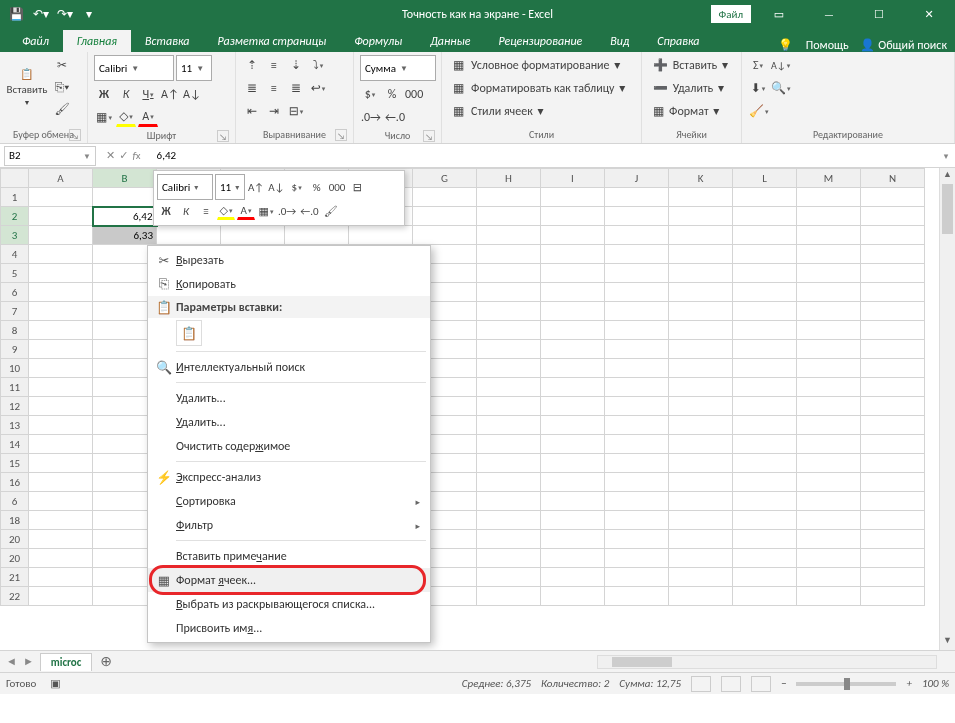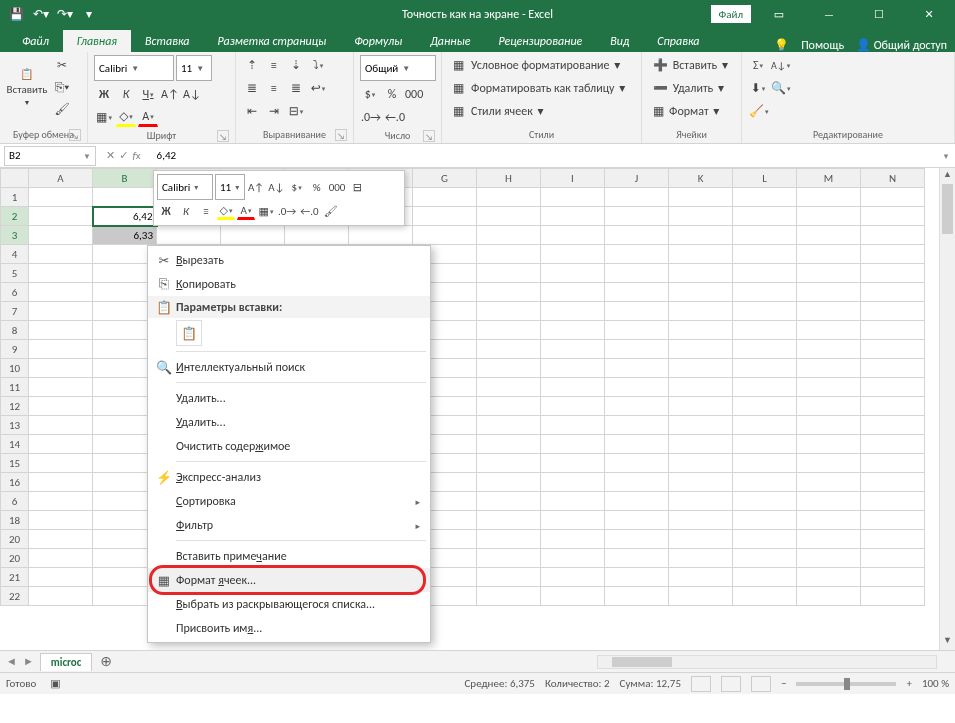--- a/index.html
+++ b/index.html
@@ -80,21 +80,21 @@
 
 .sheettabs { height:22px; border-top:1px solid #d4d4d4; display:flex; align-items:center; background:#f3f3f3; font-size:11px;}
 .sheettabs .nav { padding:0 6px; color:#888; display:flex; gap:6px;}
 .sheettabs .stab { background:#fff; border:1px solid #ccc; border-bottom:none; padding:2px 10px; font-weight:bold; color:#217346;}
 .sheettabs .add { padding:0 8px; color:#666; font-size:14px;}
 .sheettabs .hscroll { margin-left:auto; height:14px; flex:0 0 340px; background:#f0f0f0; border:1px solid #ddd; position:relative; margin-right:18px;}
 .sheettabs .hscroll .th { position:absolute; left:14px; width:60px; top:1px; bottom:1px; background:#cdcdcd;}
 
 
 .status { height:22px; background:#f3f3f3; border-top:1px solid #d4d4d4; display:flex; align-items:center; font-size:11px; color:#555; padding:0 6px; gap:14px;}
-.status .right { margin-left:auto; display:flex; align-items:center; gap:10px;}
+.status .right { margin-left:auto; display:flex; align-items:center; gap:10px;font-style:italic;}
 .status .viewbtn { width:20px; height:16px; border:1px solid #ccc; display:inline-block;}
 .status .slider { width:100px; height:4px; background:#ccc; position:relative;}
 .status .slider .h { position:absolute; left:48px; top:-4px; width:6px; height:12px; background:#888;}
 u.acc { text-decoration:underline; }
 </style>
 </head>
 <body>
 
 <div class="titlebar">
   <div class="qat">
@@ -119,21 +119,21 @@
   <div class="tab">Вставка</div>
   <div class="tab">Разметка страницы</div>
   <div class="tab">Формулы</div>
   <div class="tab">Данные</div>
   <div class="tab">Рецензирование</div>
   <div class="tab">Вид</div>
   <div class="tab">Справка</div>
   <div class="right">
     <span>💡</span>
     <span>Помощь</span>
-    <span>👤 <span>Общий доступ</span></span>
+    <span>👤 <span>Общий поиск</span></span>
   </div>
 </div>
 
 <div class="ribbon">
 
   <div class="group" style="width:88px">
     <div class="group-body">
       <div class="big-btn">
         <span>📋</span>
         <span>Вставить</span>
@@ -195,21 +195,21 @@
         <span class="rb-btn">⇥</span>
         <span class="rb-btn dd-arr">⊟</span>
       </div>
     </div>
     <div class="group-label"><span>Выравнивание</span><span class="launcher">↘</span></div>
   </div>
 
   <div class="group" style="width:88px">
     <div class="group-body col" style="gap:3px">
       <div class="sel" style="width:76px">
-          <span>Общий</span>
+          <span>Сумма</span>
           <span class="arr">▼</span>
         </div>
       <div class="row">
         <span class="rb-btn dd-arr">$</span>
         <span class="rb-btn">%</span>
         <span class="rb-btn">000</span>
       </div>
       <div class="row">
         <span class="rb-btn">.0→</span>
         <span class="rb-btn">←.0</span>

